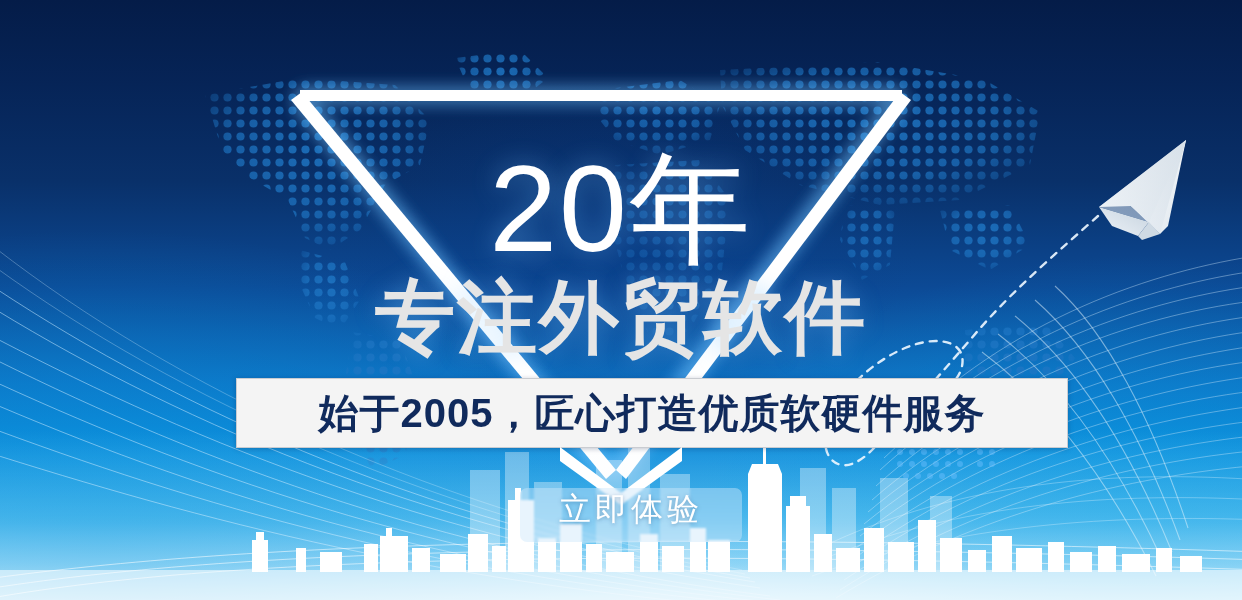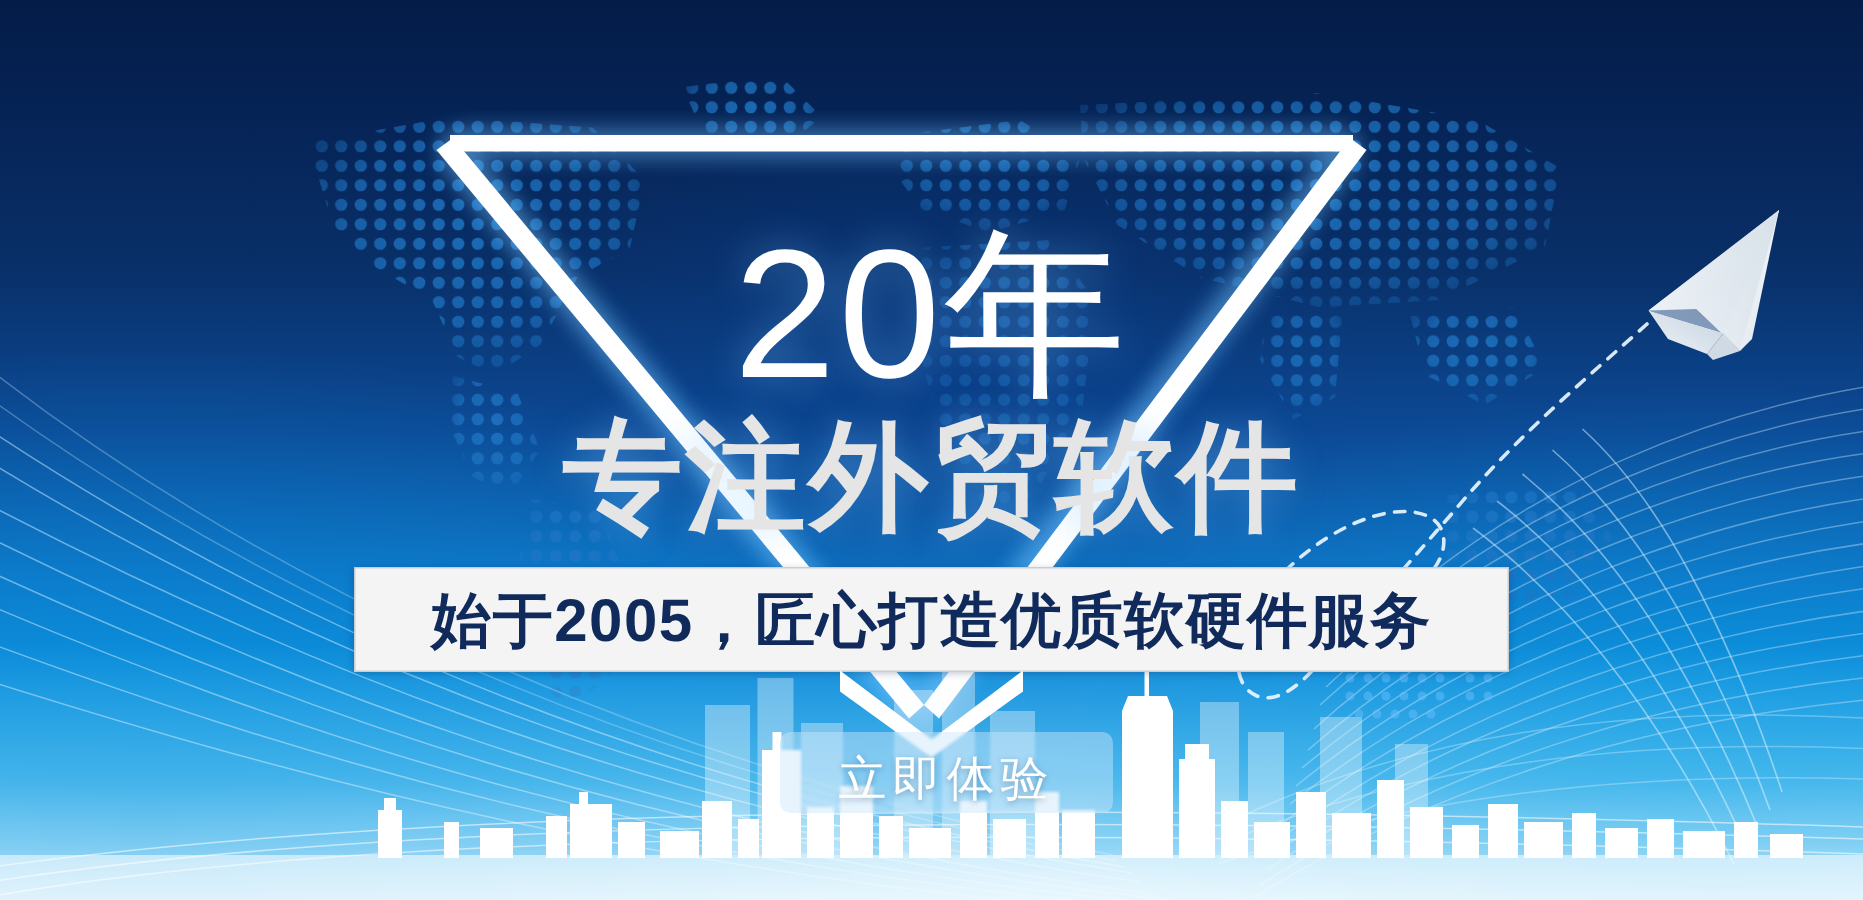--- a/index.html
+++ b/index.html
@@ -65,21 +65,21 @@
     font-weight:700;
     color:#e5e5e5;
     letter-spacing:2px;
     text-shadow:0 0 22px rgba(120,195,255,.40);
   }
 
   
   #subtitle-bar{
     position:absolute;
     left:236px;top:378px;
-    width:770px;height:70px;
+    width:832px;height:70px;
     background:#f4f4f4;
     border:1px solid #c9ccd1;
     box-sizing:border-box;
     display:flex;align-items:center;justify-content:center;
     box-shadow:0 1px 5px rgba(0,20,60,.25);
   }
   #subtitle-text{
     font-size:40px;
     font-weight:700;
     color:#102a5c;
@@ -91,21 +91,21 @@
   #down-chevron{position:absolute;left:556px;top:447px;width:130px;height:58px;}
 
   
   #cta-button{
     position:absolute;
     left:520px;top:488px;
     width:222px;height:54px;
     border-radius:7px;
     background:rgba(205,232,250,.46);
     border:none;
-    display:flex;align-items:flex-end;justify-content:center;
+    display:flex;align-items:flex-start;justify-content:center;
     cursor:pointer;
     backdrop-filter:blur(1px);
   }
   #cta-label{
     font-size:32px;font-weight:400;color:#ffffff;letter-spacing:4px;
     text-shadow:0 1px 4px rgba(0,50,100,.35);
   }
 
   
   #bottom-wash{

